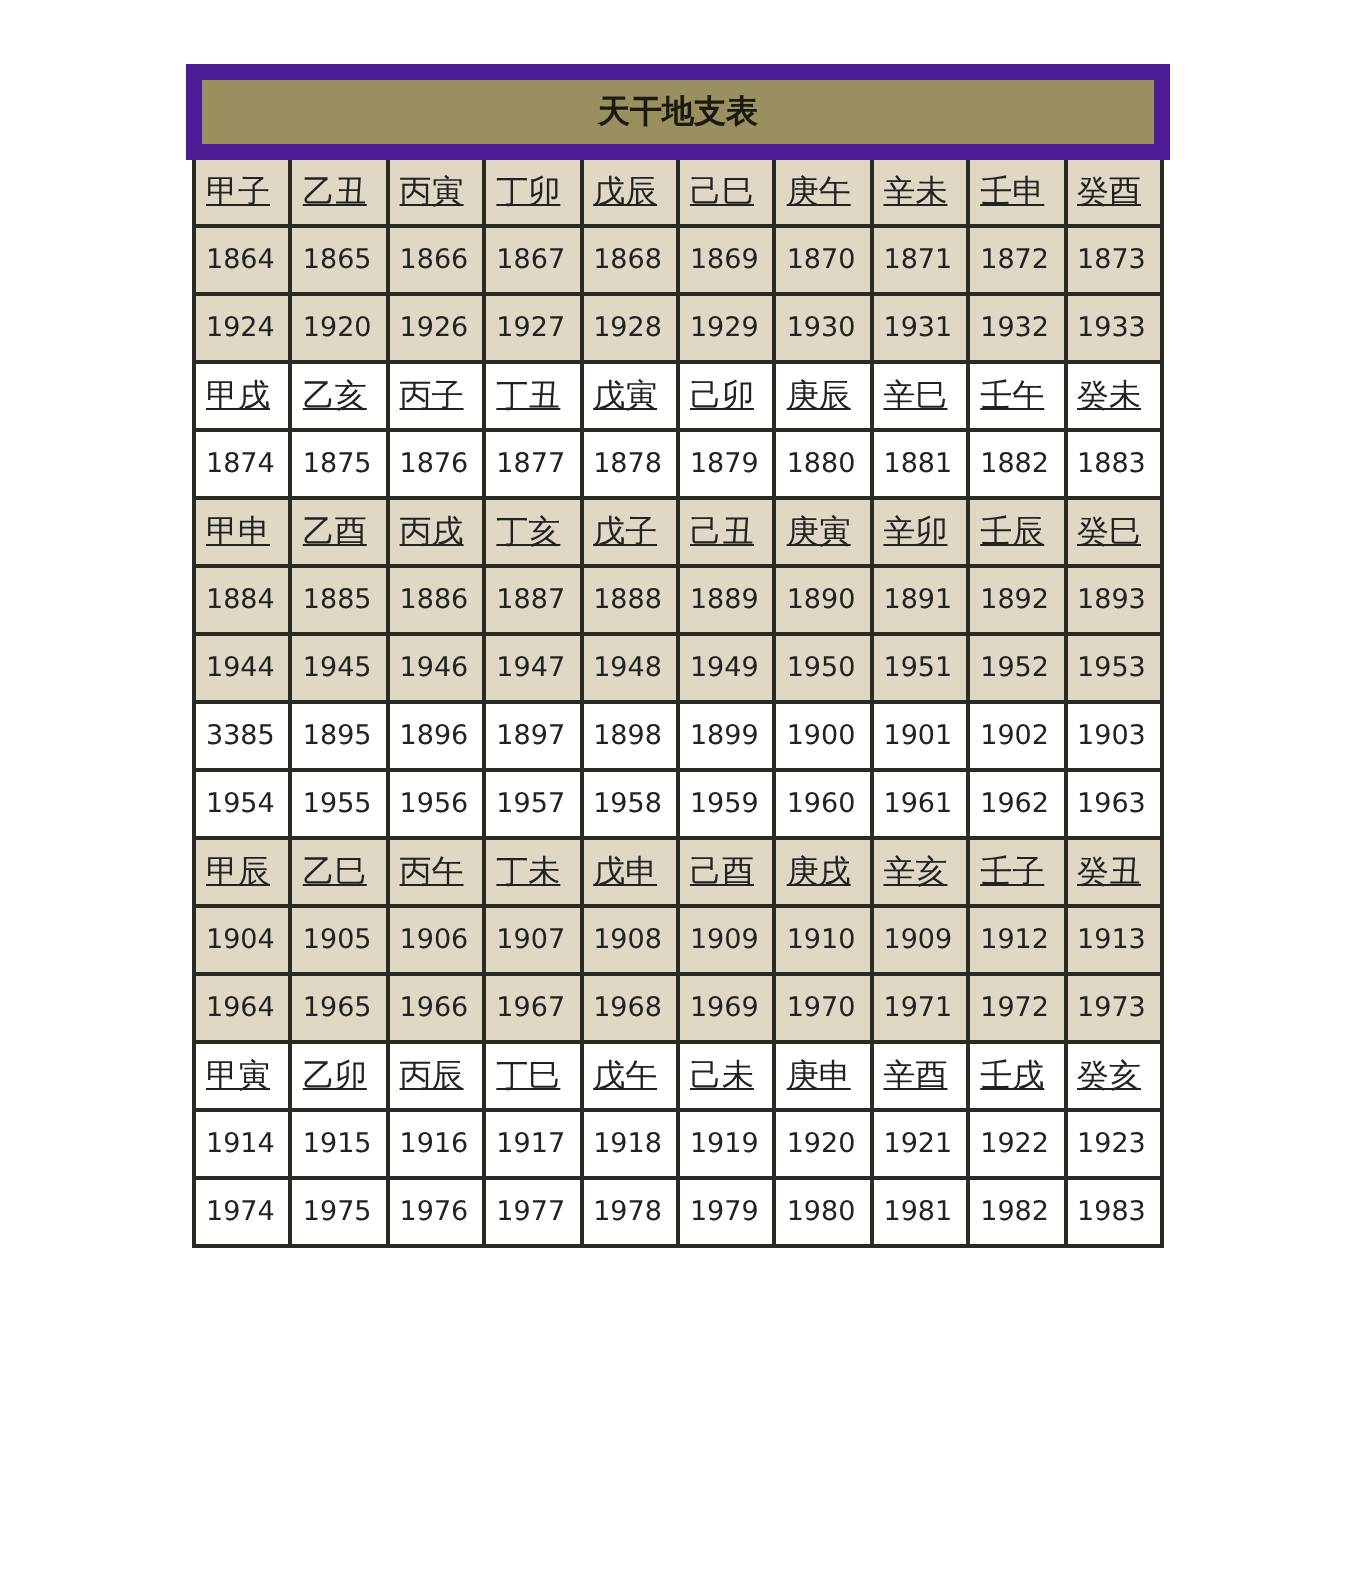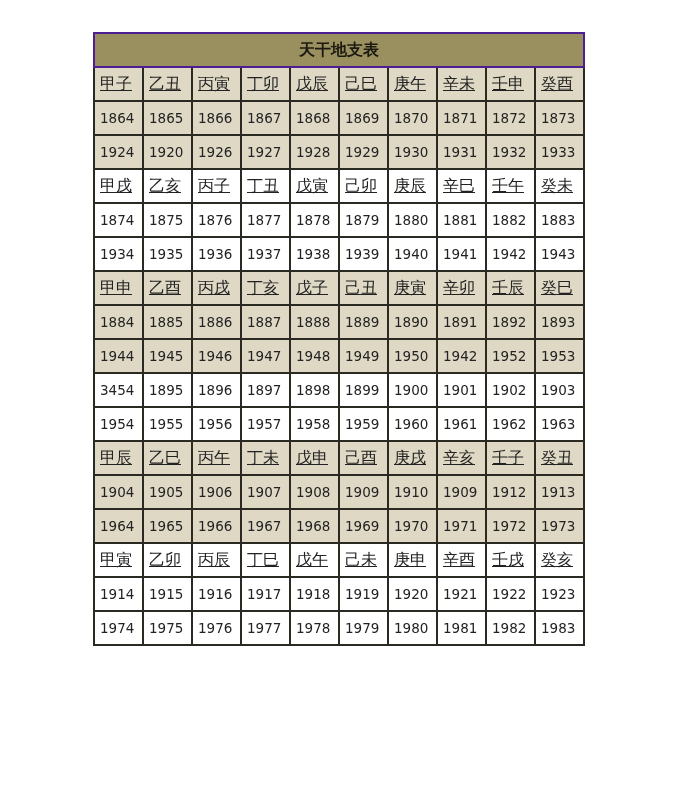--- a/index.html
+++ b/index.html
@@ -26,21 +26,21 @@
       table-layout: fixed;
       border: 2px solid #2a2a22;
     }
     .title-cell {
       background: #9a8f5e;
       height: 32px;
       text-align: center;
       font-weight: bold;
       font-size: 16px;
       color: #1c1a10;
-      border: 2px solid #4c1d95;
+      border: 8px solid #4c1d95;
       padding: 0;
     }
     td.cell {
       border: 2px solid #2a2a22;
       height: 32px;
       padding: 0 0 0 5px;
       text-align: left;
       vertical-align: middle;
       color: #222;
       white-space: nowrap;
@@ -126,32 +126,20 @@
           <td class="cell year">1875</td>
           <td class="cell year">1876</td>
           <td class="cell year">1877</td>
           <td class="cell year">1878</td>
           <td class="cell year">1879</td>
           <td class="cell year">1880</td>
           <td class="cell year">1881</td>
           <td class="cell year">1882</td>
           <td class="cell year">1883</td>
         </tr>
-        <tr class="plain">
-          <td class="cell year">1934</td>
-          <td class="cell year">1935</td>
-          <td class="cell year">1936</td>
-          <td class="cell year">1937</td>
-          <td class="cell year">1938</td>
-          <td class="cell year">1939</td>
-          <td class="cell year">1940</td>
-          <td class="cell year">1941</td>
-          <td class="cell year">1942</td>
-          <td class="cell year">1943</td>
-        </tr>
         <tr class="shaded">
           <td class="cell ganzhi">甲申</td>
           <td class="cell ganzhi">乙酉</td>
           <td class="cell ganzhi">丙戌</td>
           <td class="cell ganzhi">丁亥</td>
           <td class="cell ganzhi">戊子</td>
           <td class="cell ganzhi">己丑</td>
           <td class="cell ganzhi">庚寅</td>
           <td class="cell ganzhi">辛卯</td>
           <td class="cell ganzhi">壬辰</td>
@@ -170,26 +158,26 @@
           <td class="cell year">1893</td>
         </tr>
         <tr class="shaded">
           <td class="cell year">1944</td>
           <td class="cell year">1945</td>
           <td class="cell year">1946</td>
           <td class="cell year">1947</td>
           <td class="cell year">1948</td>
           <td class="cell year">1949</td>
           <td class="cell year">1950</td>
-          <td class="cell year">1942</td>
+          <td class="cell year">1951</td>
           <td class="cell year">1952</td>
           <td class="cell year">1953</td>
         </tr>
         <tr class="plain">
-          <td class="cell year">3454</td>
+          <td class="cell year">3385</td>
           <td class="cell year">1895</td>
           <td class="cell year">1896</td>
           <td class="cell year">1897</td>
           <td class="cell year">1898</td>
           <td class="cell year">1899</td>
           <td class="cell year">1900</td>
           <td class="cell year">1901</td>
           <td class="cell year">1902</td>
           <td class="cell year">1903</td>
         </tr>

